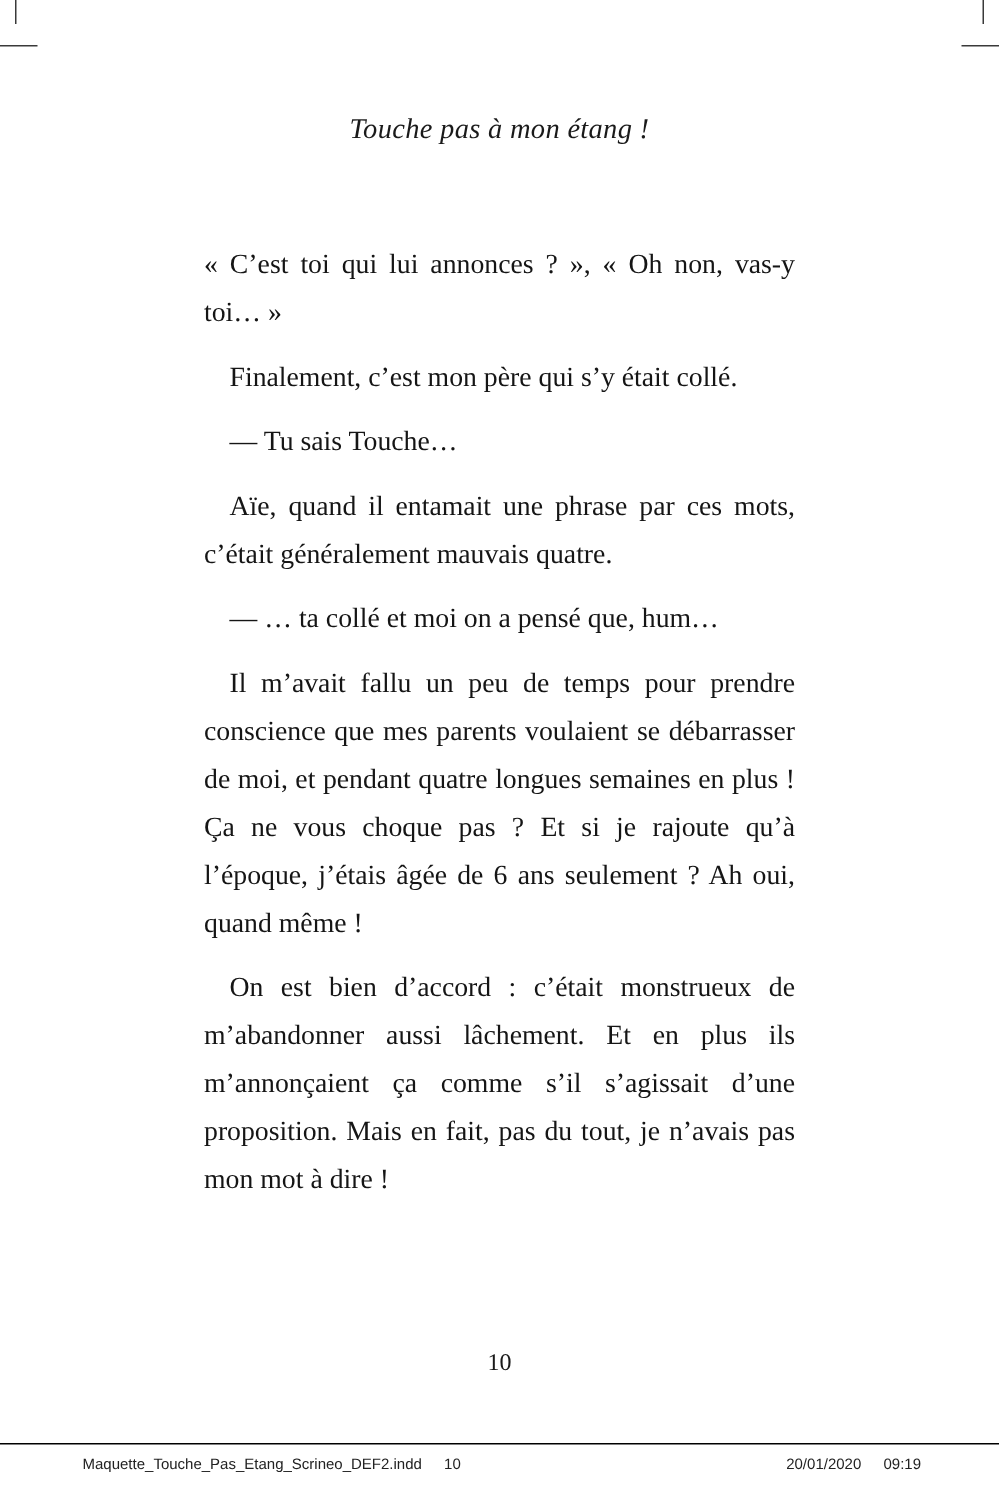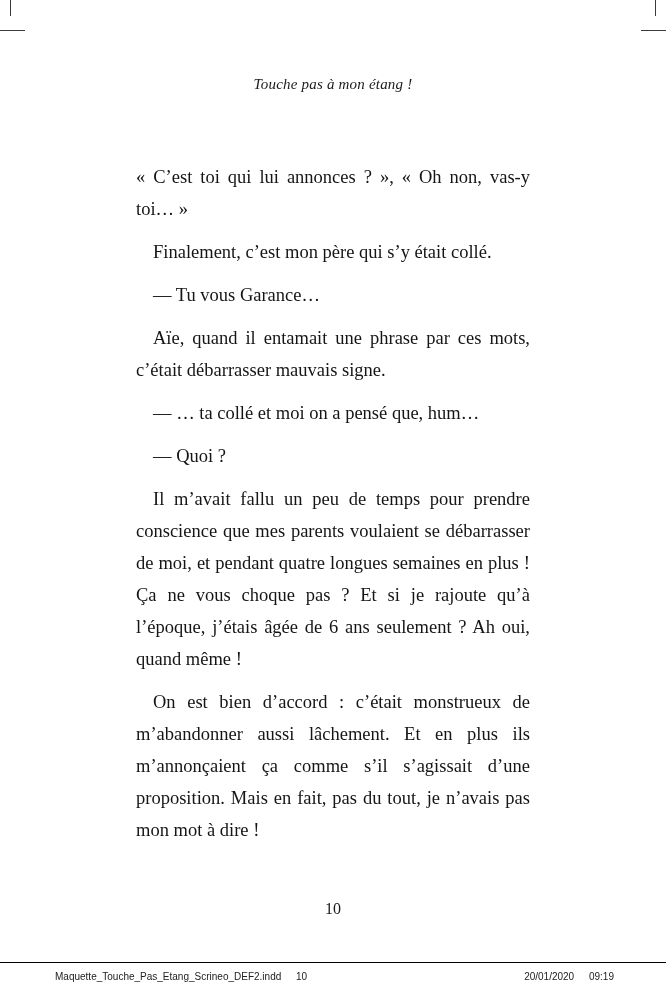--- a/index.html
+++ b/index.html
@@ -24,21 +24,21 @@
   .crop-tr-h { right: 0; top: 30px; width: 25px; height: 1px; }
 
   
   .running-head {
     position: absolute;
     top: 76px;
     left: 0;
     width: 100%;
     text-align: center;
     font-style: italic;
-    font-size: 15px;
+    font-size: 19px;
     letter-spacing: 0.2px;
     color: #1a1a1a;
   }
 
   
   .text-block {
     position: absolute;
     top: 150px;
     left: 125px;
     width: 416px;
@@ -98,24 +98,23 @@
 <div class="crop crop-tl-v"></div>
 <div class="crop crop-tl-h"></div>
 <div class="crop crop-tr-v"></div>
 <div class="crop crop-tr-h"></div>
 
 <div class="running-head">Touche pas à mon étang&nbsp;!</div>
 
 <div class="text-block">
   <p>«&nbsp;C’est toi qui lui annonces&nbsp;?&nbsp;», «&nbsp;Oh non, vas-y toi…&nbsp;»</p>
   <p class="ind">Finalement, c’est mon père qui s’y était collé.</p>
-  <p class="ind">— Tu vous Garance…</p>
-  <p class="ind">Aïe, quand il entamait une phrase par ces mots, c’était débarrasser mauvais signe.</p>
+  <p class="ind">— Tu sais Touche…</p>
+  <p class="ind">Aïe, quand il entamait une phrase par ces mots, c’était généralement mauvais quatre.</p>
   <p class="ind">— … ta collé et moi on a pensé que, hum…</p>
-  <p class="ind">— Quoi&nbsp;?</p>
   <p class="ind">Il m’avait fallu un peu de temps pour prendre conscience que mes parents voulaient se débarrasser de moi, et pendant quatre longues semaines en plus&nbsp;! Ça ne vous choque pas&nbsp;? Et si je rajoute qu’à l’époque, j’étais âgée de 6 ans seulement&nbsp;? Ah oui, quand même&nbsp;!</p>
   <p class="ind">On est bien d’accord&nbsp;: c’était monstrueux de m’abandonner aussi lâchement. Et en plus ils m’annonçaient ça comme s’il s’agissait d’une proposition. Mais en fait, pas du tout, je n’avais pas mon mot à dire&nbsp;!</p>
 </div>
 
 <div class="page-number">10</div>
 
 <div class="slug-rule"></div>
 <div class="slug">
   <div class="left">
     <span>Maquette_Touche_Pas_Etang_Scrineo_DEF2.indd</span>

